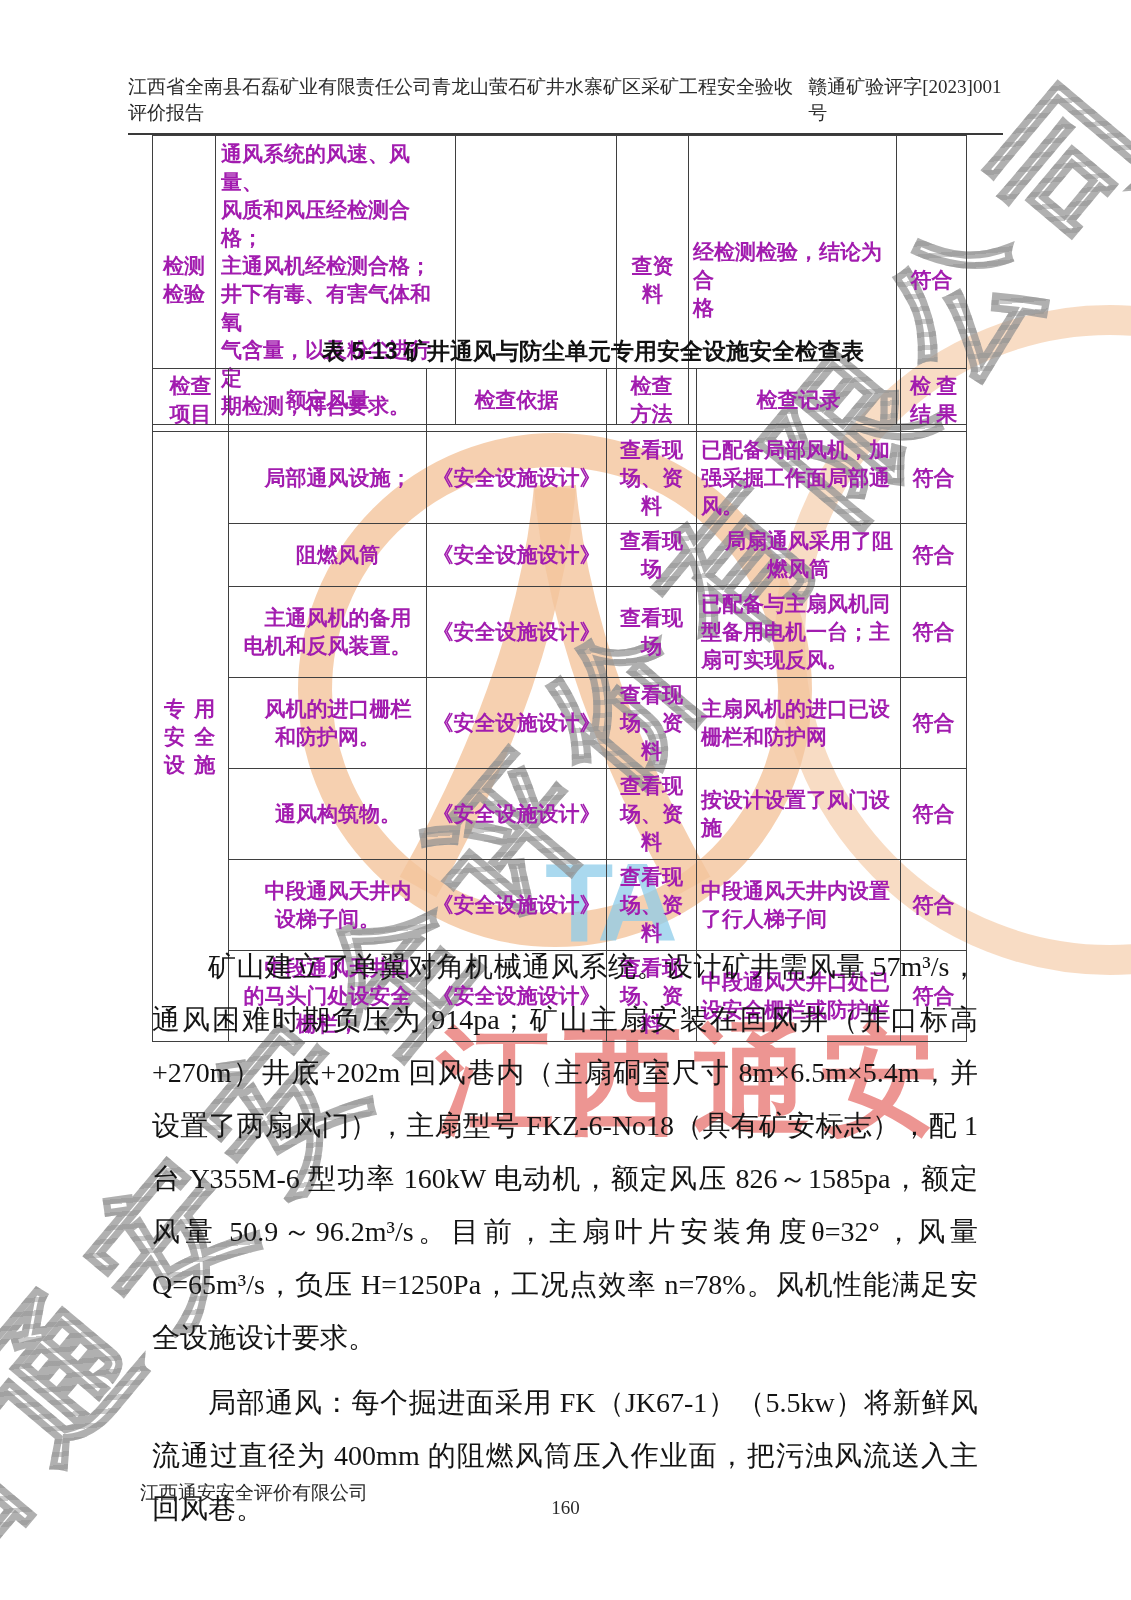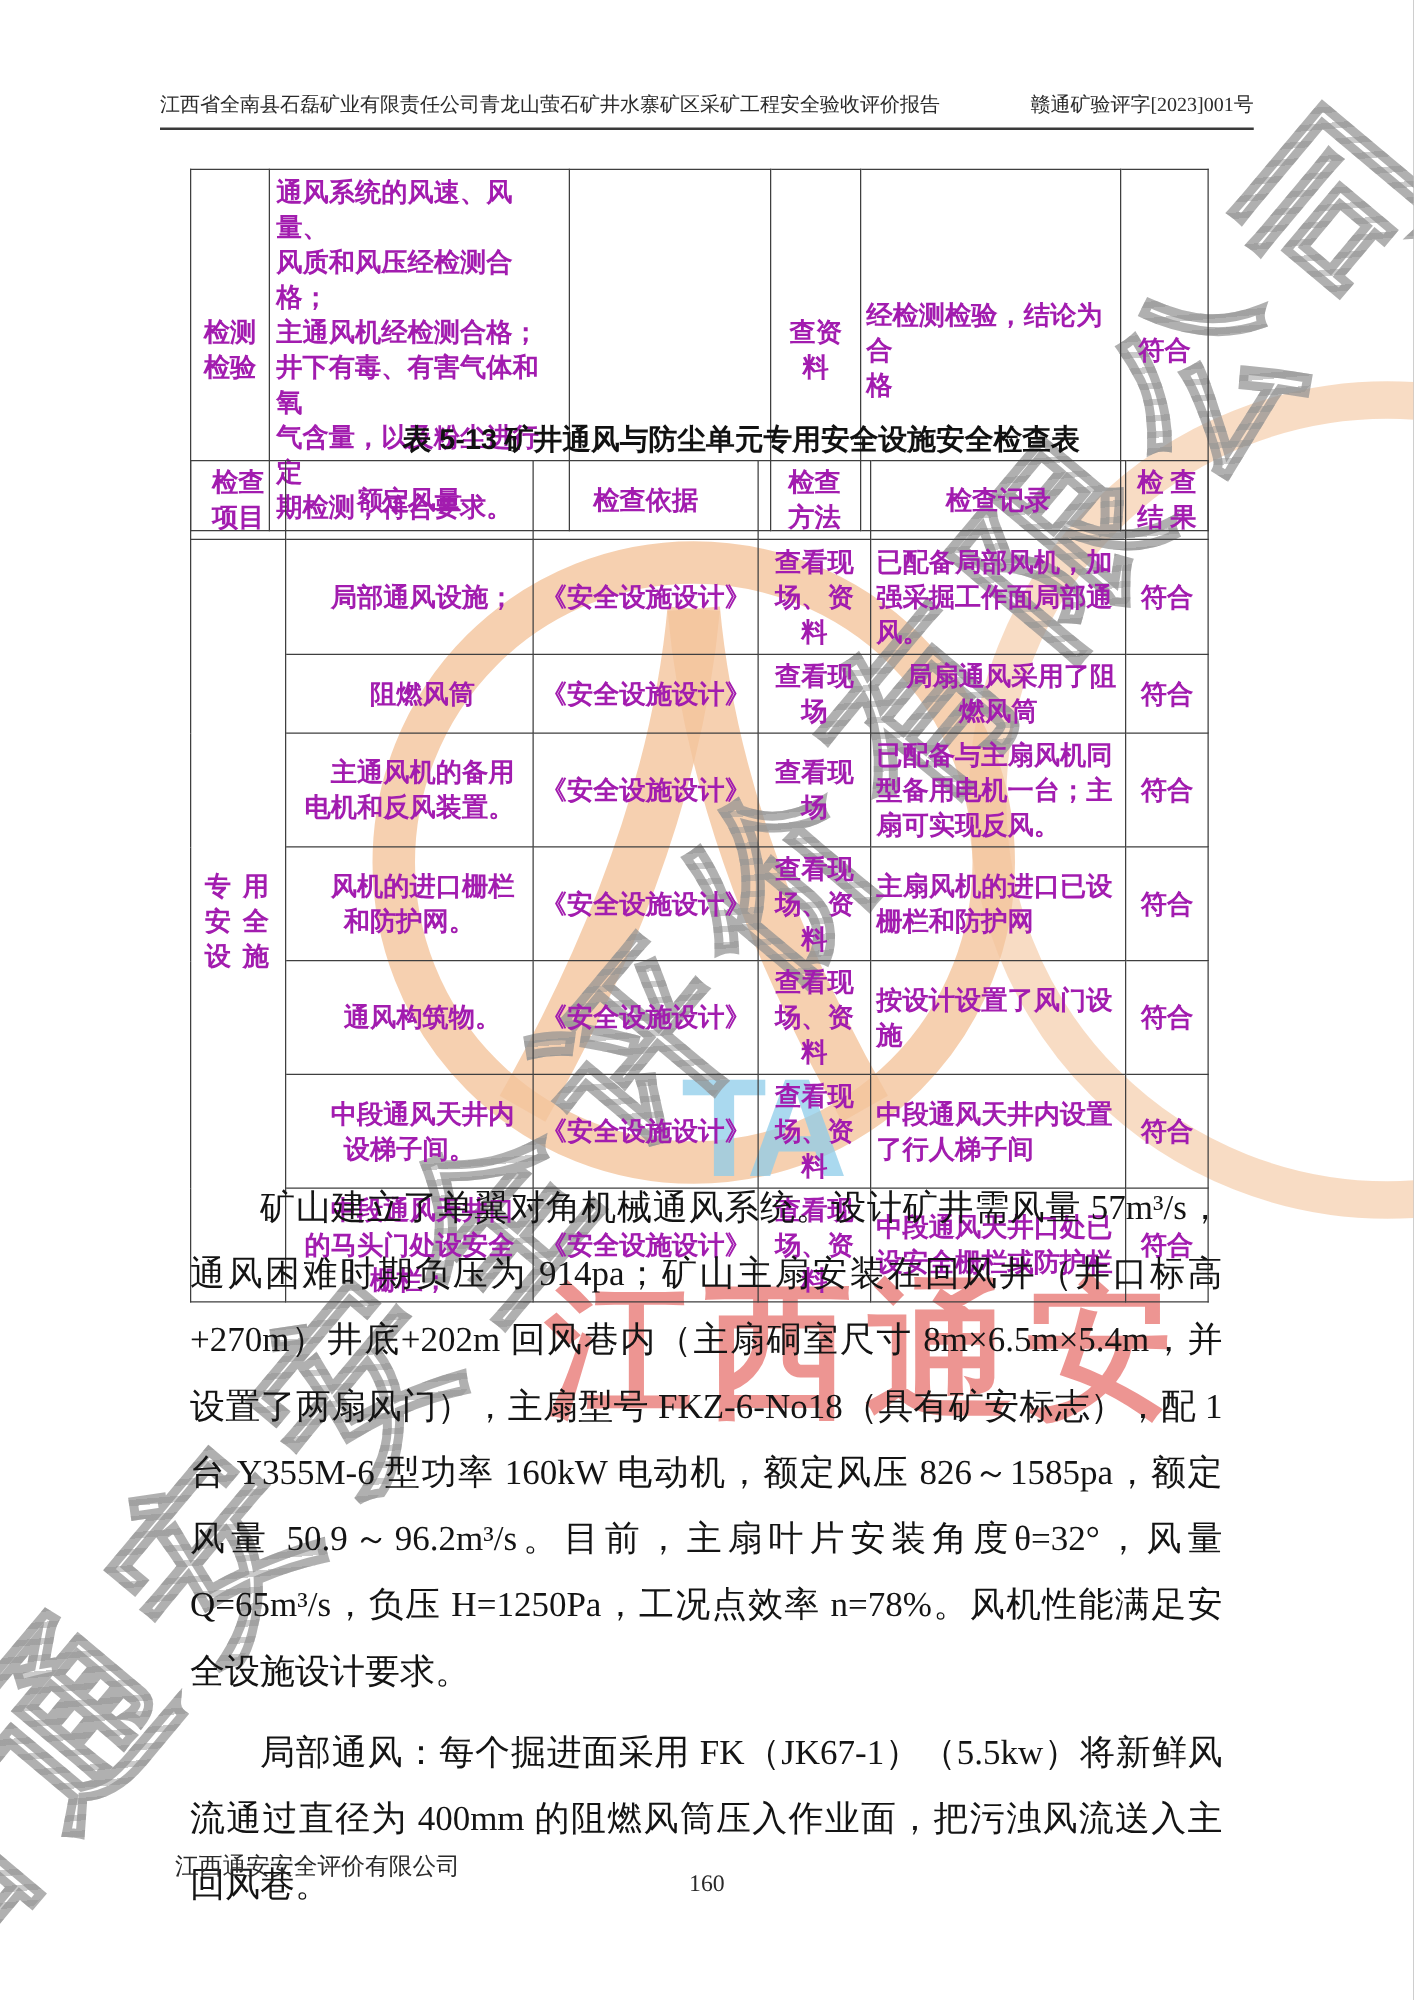--- a/index.html
+++ b/index.html
@@ -29,21 +29,21 @@
   .wm-red{
     position:absolute; left:436px; top:1002px;
     font-weight:bold; font-size:118px; letter-spacing:10px; white-space:nowrap;
     color:rgba(219,44,38,0.5);
   }
   
   .content{position:absolute; inset:0; z-index:1;}
   .pg-header{
     position:absolute; left:128px; right:128px; top:74px;
     display:flex; justify-content:space-between; align-items:flex-end;
-    font-size:16px; color:#2a2a2a;
+    font-size:19px; color:#2a2a2a;
     border-bottom:2px solid #3a3a3a; padding-bottom:7px;
   }
   table{border-collapse:collapse; table-layout:fixed;}
   td,th{
     border:1px solid #3f3f3f; font-weight:bold;
     font-size:21px; line-height:28px; color:#a21caf;
     text-align:center; vertical-align:middle; padding:3px 4px;
     white-space:pre-line; overflow:hidden;
   }
   .toptable{position:absolute; left:152px; top:135px; width:814px;}

